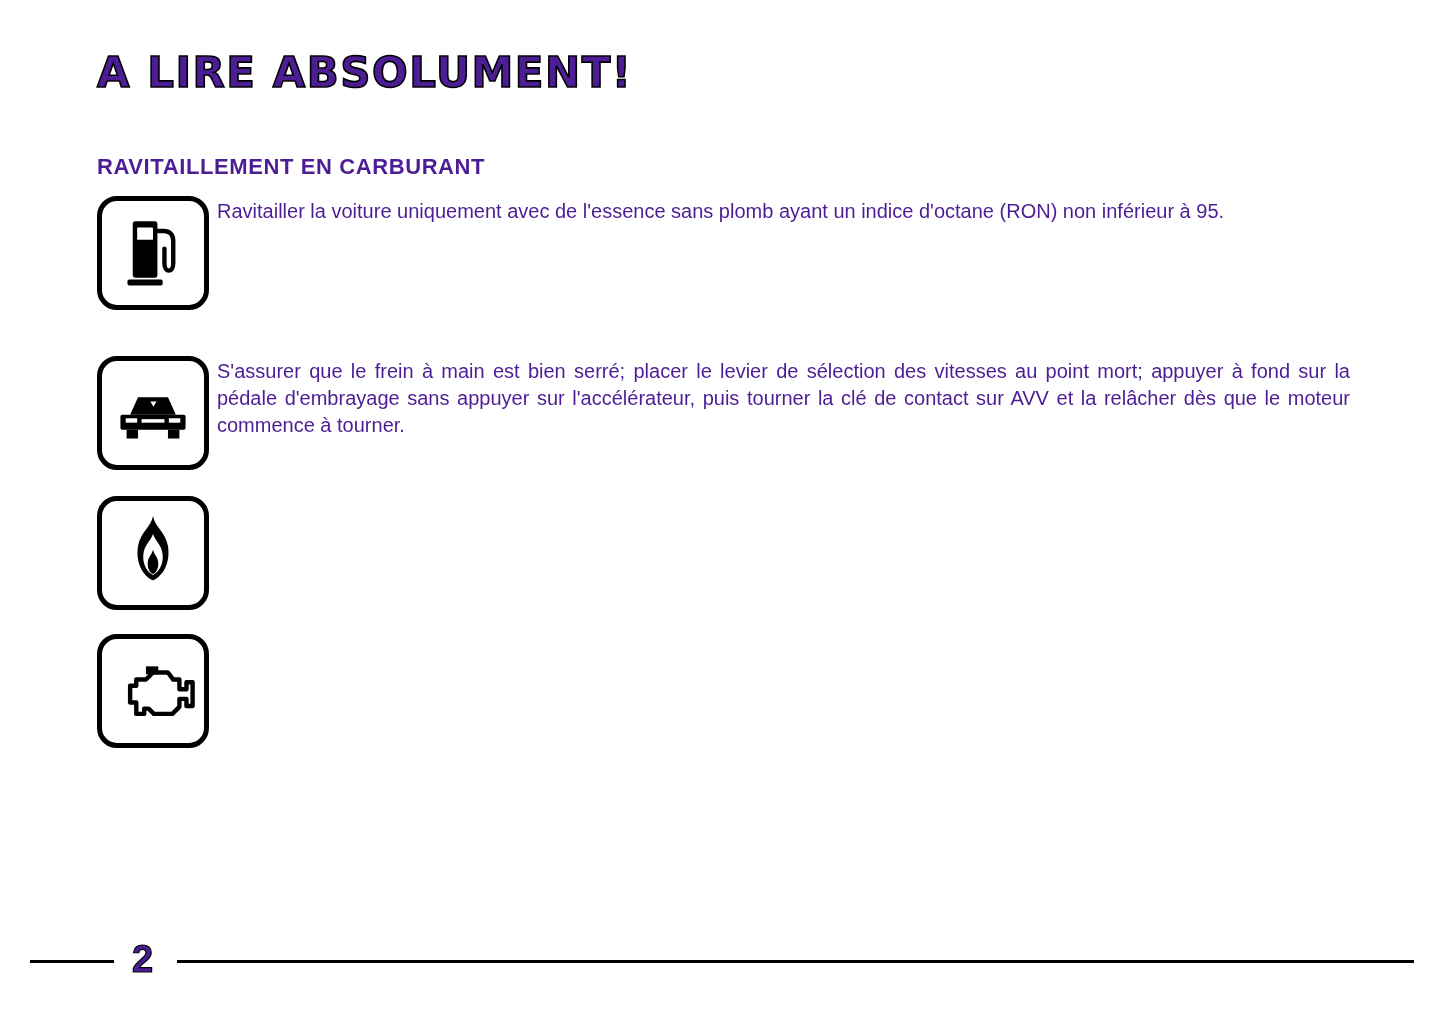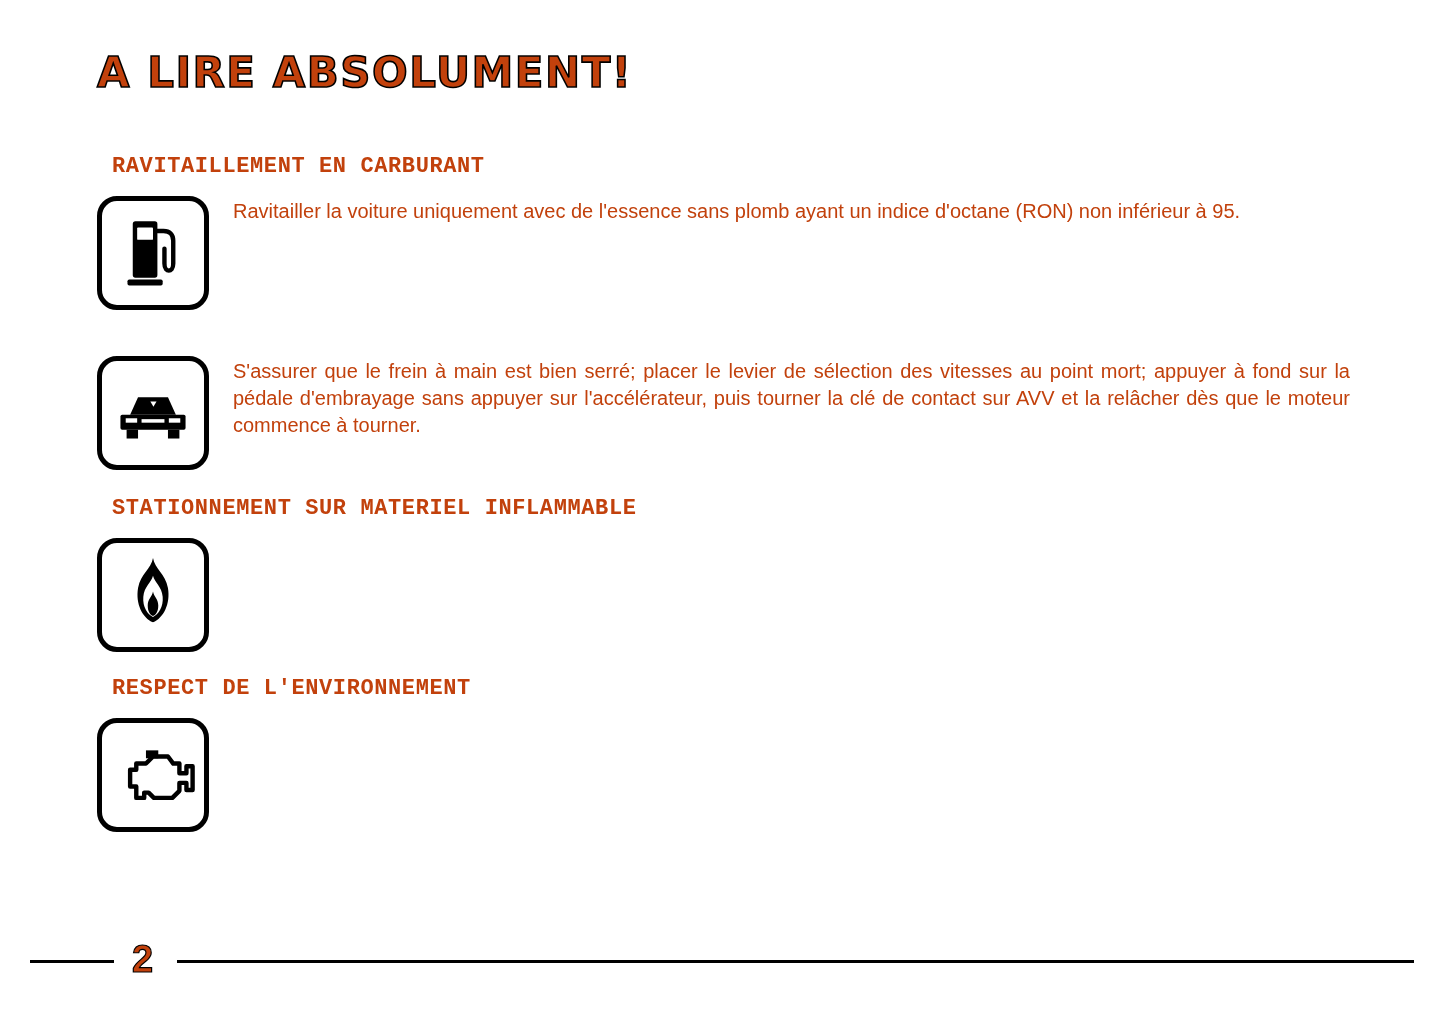--- a/index.html
+++ b/index.html
@@ -5,53 +5,52 @@
   html, body {
     margin: 0;
     padding: 0;
     background: #ffffff;
   }
   .page {
     position: relative;
     width: 1445px;
     height: 1026px;
     background: #ffffff;
-    color: #c2410c;
+    color: #4c1d95;
     font-family: "Liberation Sans", sans-serif;
     overflow: hidden;
     box-sizing: border-box;
   }
   .content {
     padding: 50px 95px 0 97px;
   }
   .doc-title {
     margin: 0;
     font-family: "DejaVu Sans", sans-serif;
     font-size: 42px;
     font-weight: bold;
     letter-spacing: 1.5px;
     -webkit-text-stroke: 1.6px #000;
     line-height: 1.1;
   }
   .section-heading {
-    margin: 15px;
+    margin: 0;
     font-size: 22px;
     font-weight: bold;
     letter-spacing: 0.6px;
     line-height: 26px;
-    font-family: Liberation Mono, monospace;
   }
   .sec-fuel   { margin-top: 58px; }
   .sec-start  { margin-top: 46px; }
   .sec-park   { margin-top: 26px; }
   .sec-env    { margin-top: 24px; }
   .section-row {
     display: flex;
     align-items: flex-start;
-    gap: 24px;
+    gap: 8px;
     margin-top: 16px;
   }
   .icon-box {
     box-sizing: border-box;
     flex: 0 0 112px;
     width: 112px;
     height: 114px;
     border: 5px solid #000;
     border-radius: 20px;
     display: flex;
@@ -133,34 +132,32 @@
             <rect x="37" y="57" width="26" height="4" fill="#fff"></rect>
             <rect x="20" y="69" width="13" height="10" fill="#000"></rect>
             <rect x="67" y="69" width="13" height="10" fill="#000"></rect>
           </svg>
         </div>
         <p class="section-text"><span>S'assurer que le frein à main est bien serré; placer le levier de sélection des vitesses au point mort; appuyer à fond sur la pédale d'embrayage sans appuyer sur l'accélérateur, puis tourner la clé de contact sur </span><b>AVV</b><span> et la relâcher dès que le moteur commence à tourner.</span></p>
       </div>
     </section>
 
     <section class="sec-park">
-      <h2 class="section-heading">STATIONNEMENT SUR MATERIEL INFLAMMABLE</h2>
       <div class="section-row">
         <div class="icon-box">
           <svg viewBox="0 0 100 100" aria-hidden="true">
             <path d="M50 8 C52 20 64 26 67 42 C70 60 62 76 50 81 C38 76 30 60 33 42 C36 26 48 20 50 8 Z" fill="#000"></path>
             <path d="M50 28 C52 36 60 40 61 52 C62 64 56 72 50 75 C44 72 38 64 39 52 C40 40 48 36 50 28 Z" fill="#fff"></path>
             <path d="M50 46 C51 52 56 54 56 62 C56 69 53 73 50 74 C47 73 44 69 44 62 C44 54 49 52 50 46 Z" fill="#000"></path>
           </svg>
         </div>
       </div>
     </section>
 
     <section class="sec-env">
-      <h2 class="section-heading">RESPECT DE L'ENVIRONNEMENT</h2>
       <div class="section-row">
         <div class="icon-box">
           <svg viewBox="0 0 100 100" aria-hidden="true">
             <rect x="42" y="22" width="14" height="9" fill="#000"></rect>
             <path d="M31 37 h11 l8 -8 h17 l6 8 h7 v11 h8 v-8 h7 v27 h-7 v-8 h-8 v9 l-8 8 h-21 l-6 -6 h-5 v6 h-9 v-13 h-7 v-19 h7 z" fill="none" stroke="#000" stroke-width="5" stroke-linejoin="round"></path>
           </svg>
         </div>
       </div>
     </section>
 

